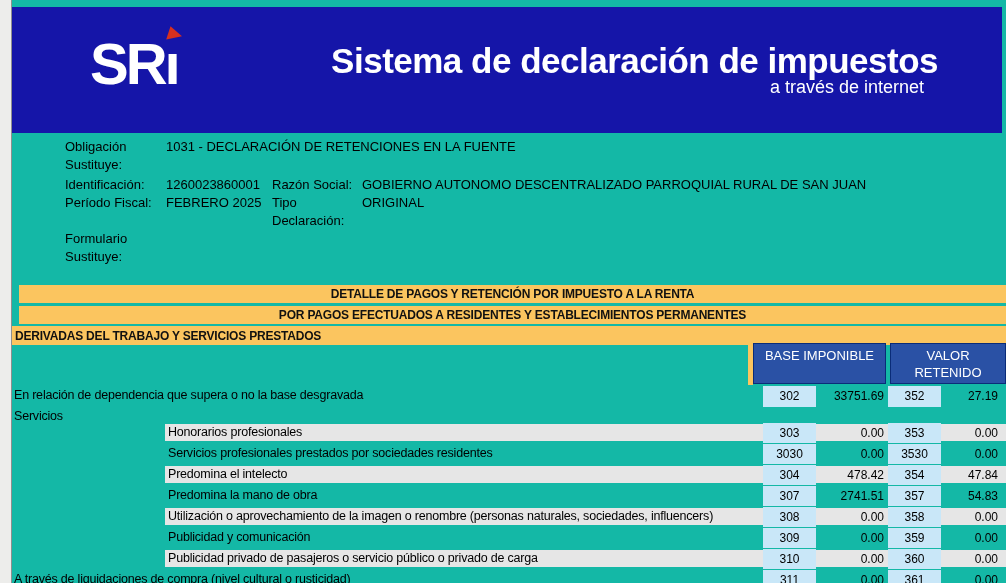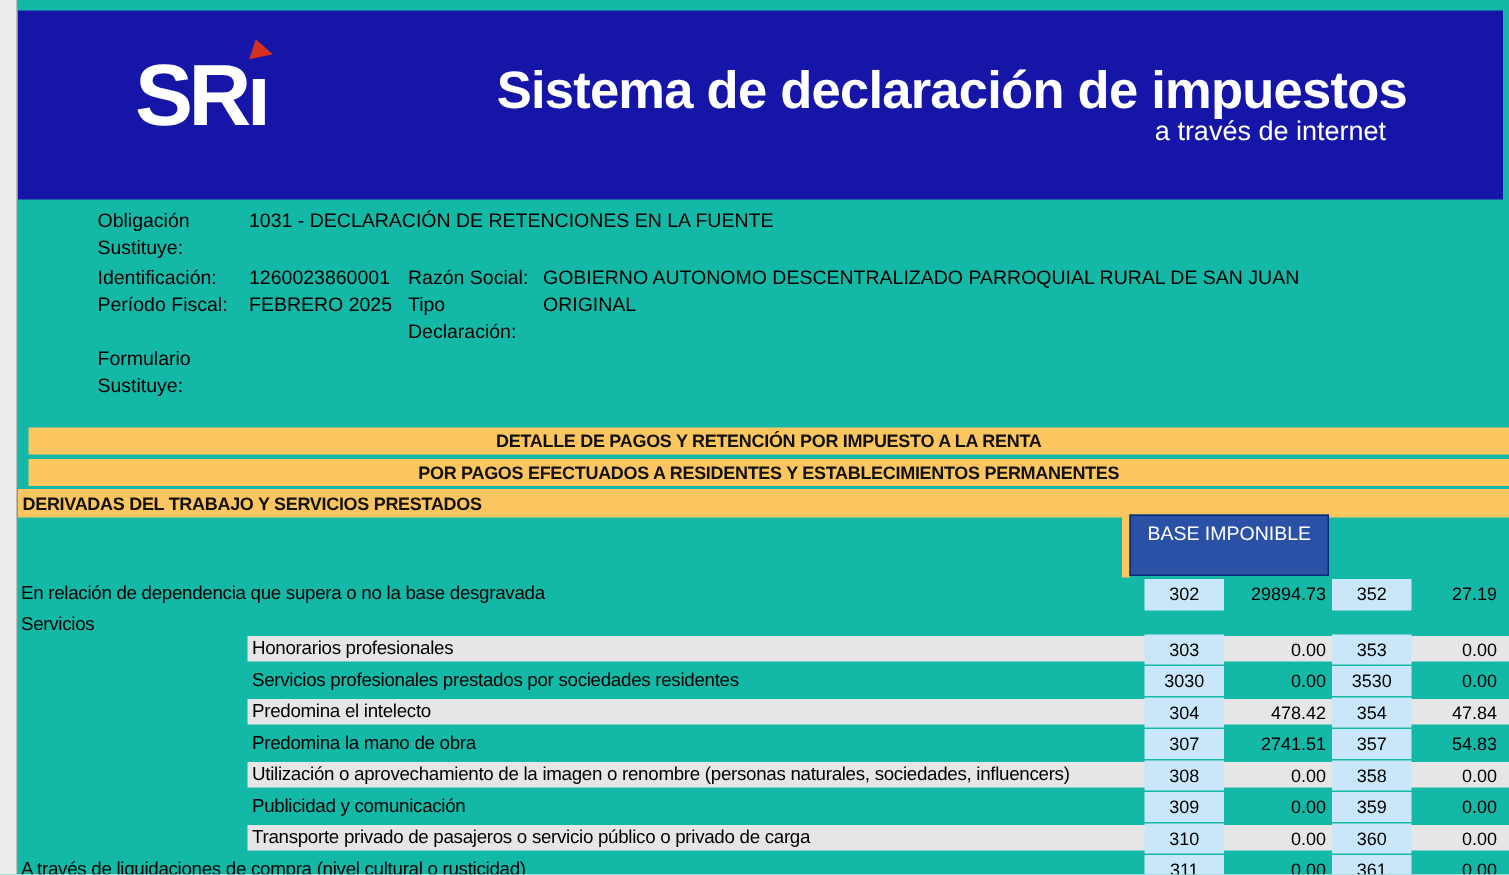--- a/index.html
+++ b/index.html
@@ -101,26 +101,30 @@
   <span class="ftext" style="left:65px;top:249px">Sustituye:</span>
 
   <div class="bar bar1 center">DETALLE DE PAGOS Y RETENCIÓN POR IMPUESTO A LA RENTA</div>
   <div class="bar bar3">DERIVADAS DEL TRABAJO Y SERVICIOS PRESTADOS</div>
   <div class="bar bar2 center">POR PAGOS EFECTUADOS A RESIDENTES Y ESTABLECIMIENTOS PERMANENTES</div>
 
   <div class="orange-tab"></div>
   <div class="hbox hbox1">
       <span>BASE IMPONIBLE</span>
     </div>
+  <div class="hbox hbox2">
+    <span>VALOR</span>
+    <span>RETENIDO</span>
+  </div>
 
   <div id="rows">
       <div class="row" style="top: 385px; height: 22px;">
         <span class="lbl" style="left: 14px;">En relación de dependencia que supera o no la base desgravada</span>
         <span class="cell c1 code" style="height: 21px; line-height: 21px;">302</span>
-        <span class="cell v1 val" style="height: 21px; line-height: 21px;">29894.73</span>
+        <span class="cell v1 val" style="height: 21px; line-height: 21px;">33751.69</span>
         <span class="cell c2 code" style="height: 21px; line-height: 21px;">352</span>
         <span class="cell v2 val" style="height: 21px; line-height: 21px;">27.19</span>
       </div>
       <div class="row" style="top: 406px; height: 21px;">
         <span class="lbl" style="left: 14px;">Servicios</span>
       </div>
       <div class="row" style="top: 422px; height: 21px;">
         <div class="band"></div>
         <span class="lbl" style="left: 168px;">Honorarios profesionales</span>
         <span class="cell c1 code" style="height: 20px; line-height: 20px;">303</span>
@@ -160,21 +164,21 @@
       </div>
       <div class="row" style="top: 527px; height: 21px;">
         <span class="lbl" style="left: 168px;">Publicidad y comunicación</span>
         <span class="cell c1 code" style="height: 20px; line-height: 20px;">309</span>
         <span class="cell v1 val" style="height: 20px; line-height: 20px;">0.00</span>
         <span class="cell c2 code" style="height: 20px; line-height: 20px;">359</span>
         <span class="cell v2 val" style="height: 20px; line-height: 20px;">0.00</span>
       </div>
       <div class="row" style="top: 548px; height: 21px;">
         <div class="band"></div>
-        <span class="lbl" style="left: 168px;">Transporte privado de pasajeros o servicio público o privado de carga</span>
+        <span class="lbl" style="left: 168px;">Publicidad privado de pasajeros o servicio público o privado de carga</span>
         <span class="cell c1 code" style="height: 20px; line-height: 20px;">310</span>
         <span class="cell v1 val" style="height: 20px; line-height: 20px;">0.00</span>
         <span class="cell c2 code" style="height: 20px; line-height: 20px;">360</span>
         <span class="cell v2 val" style="height: 20px; line-height: 20px;">0.00</span>
       </div>
       <div class="row" style="top: 569px; height: 21px;">
         <span class="lbl" style="left: 14px;">A través de liquidaciones de compra (nivel cultural o rusticidad)</span>
         <span class="cell c1 code" style="height: 20px; line-height: 20px;">311</span>
         <span class="cell v1 val" style="height: 20px; line-height: 20px;">0.00</span>
         <span class="cell c2 code" style="height: 20px; line-height: 20px;">361</span>

